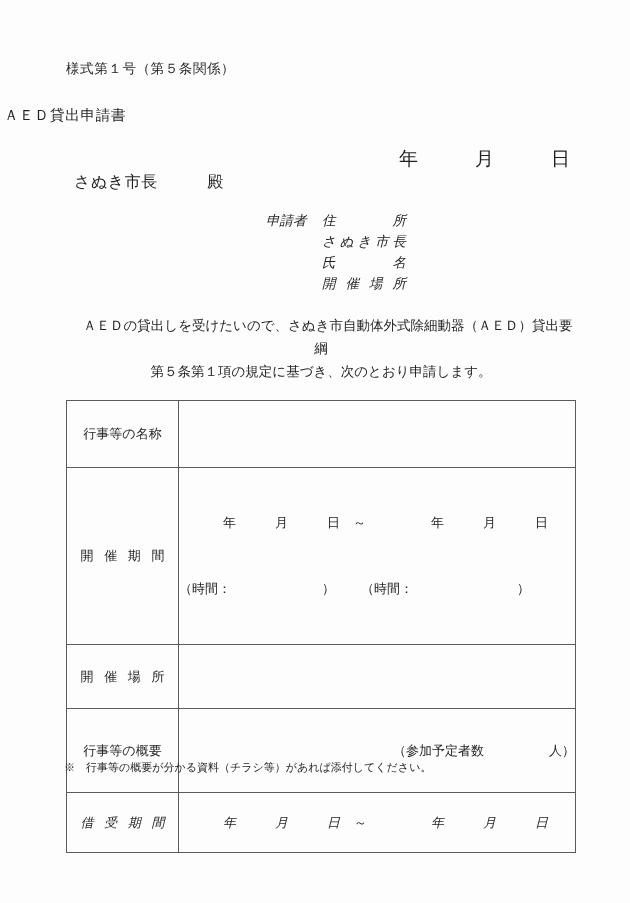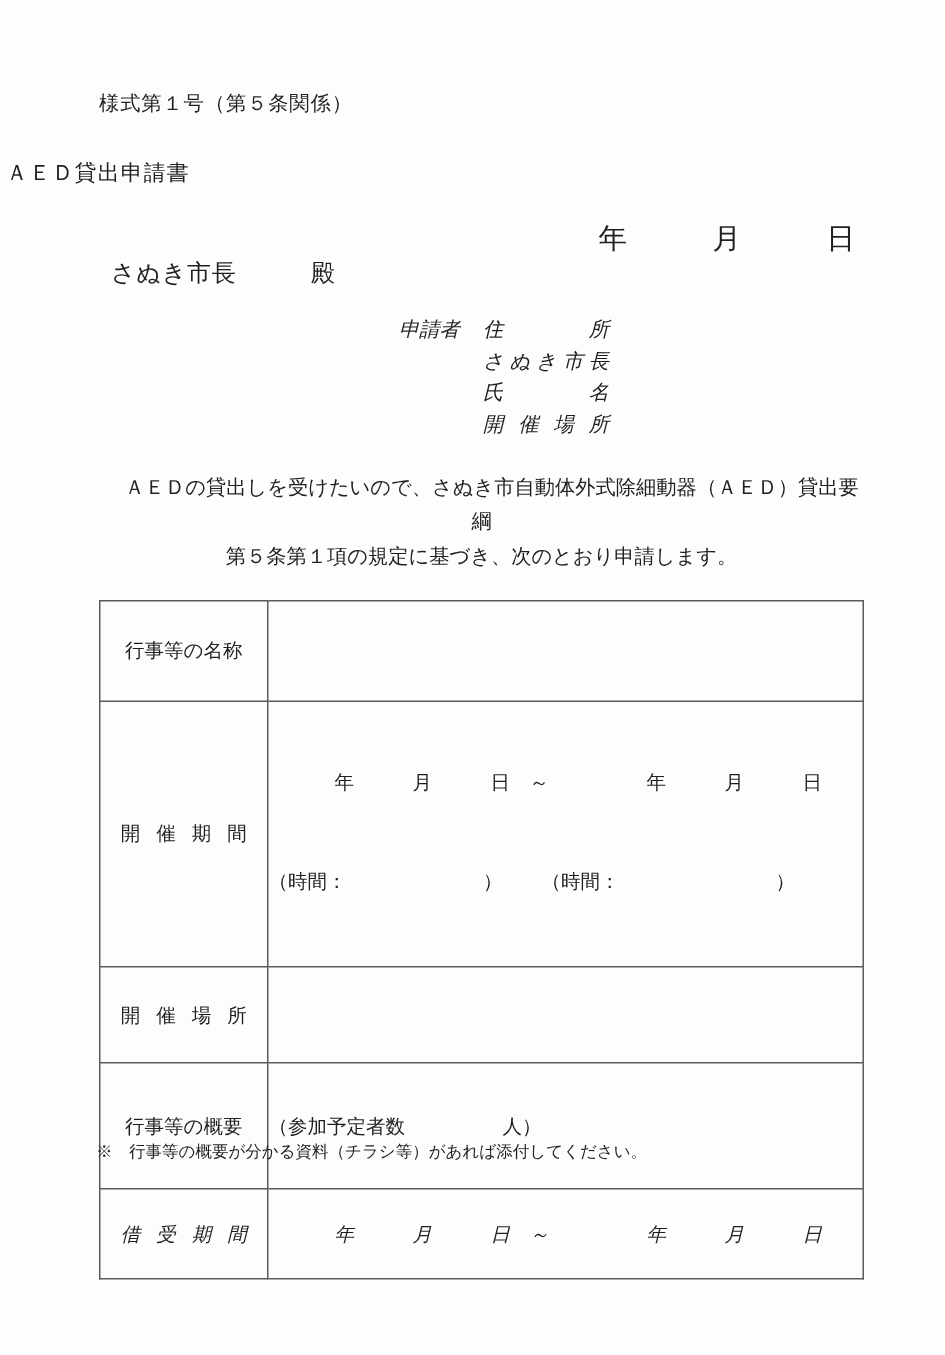--- a/index.html
+++ b/index.html
@@ -149,20 +149,21 @@
   .row-outline td { height: 83px; }
   .row-lend    td { height: 59px; font-style: italic; }
 
   .period-stack { line-height: 22px; white-space: pre; }
   .period-dates { padding-left: 44px; }
   .period-times { padding-left: 0; }
 
   .outline-cell {
     vertical-align: bottom;
     padding-bottom: 6px;
+    text-align: right;
   }
   .outline-note { white-space: pre; }
 
   .lend-dates {
     padding-left: 44px;
     white-space: pre;
   }
 
   
   .footnote {

